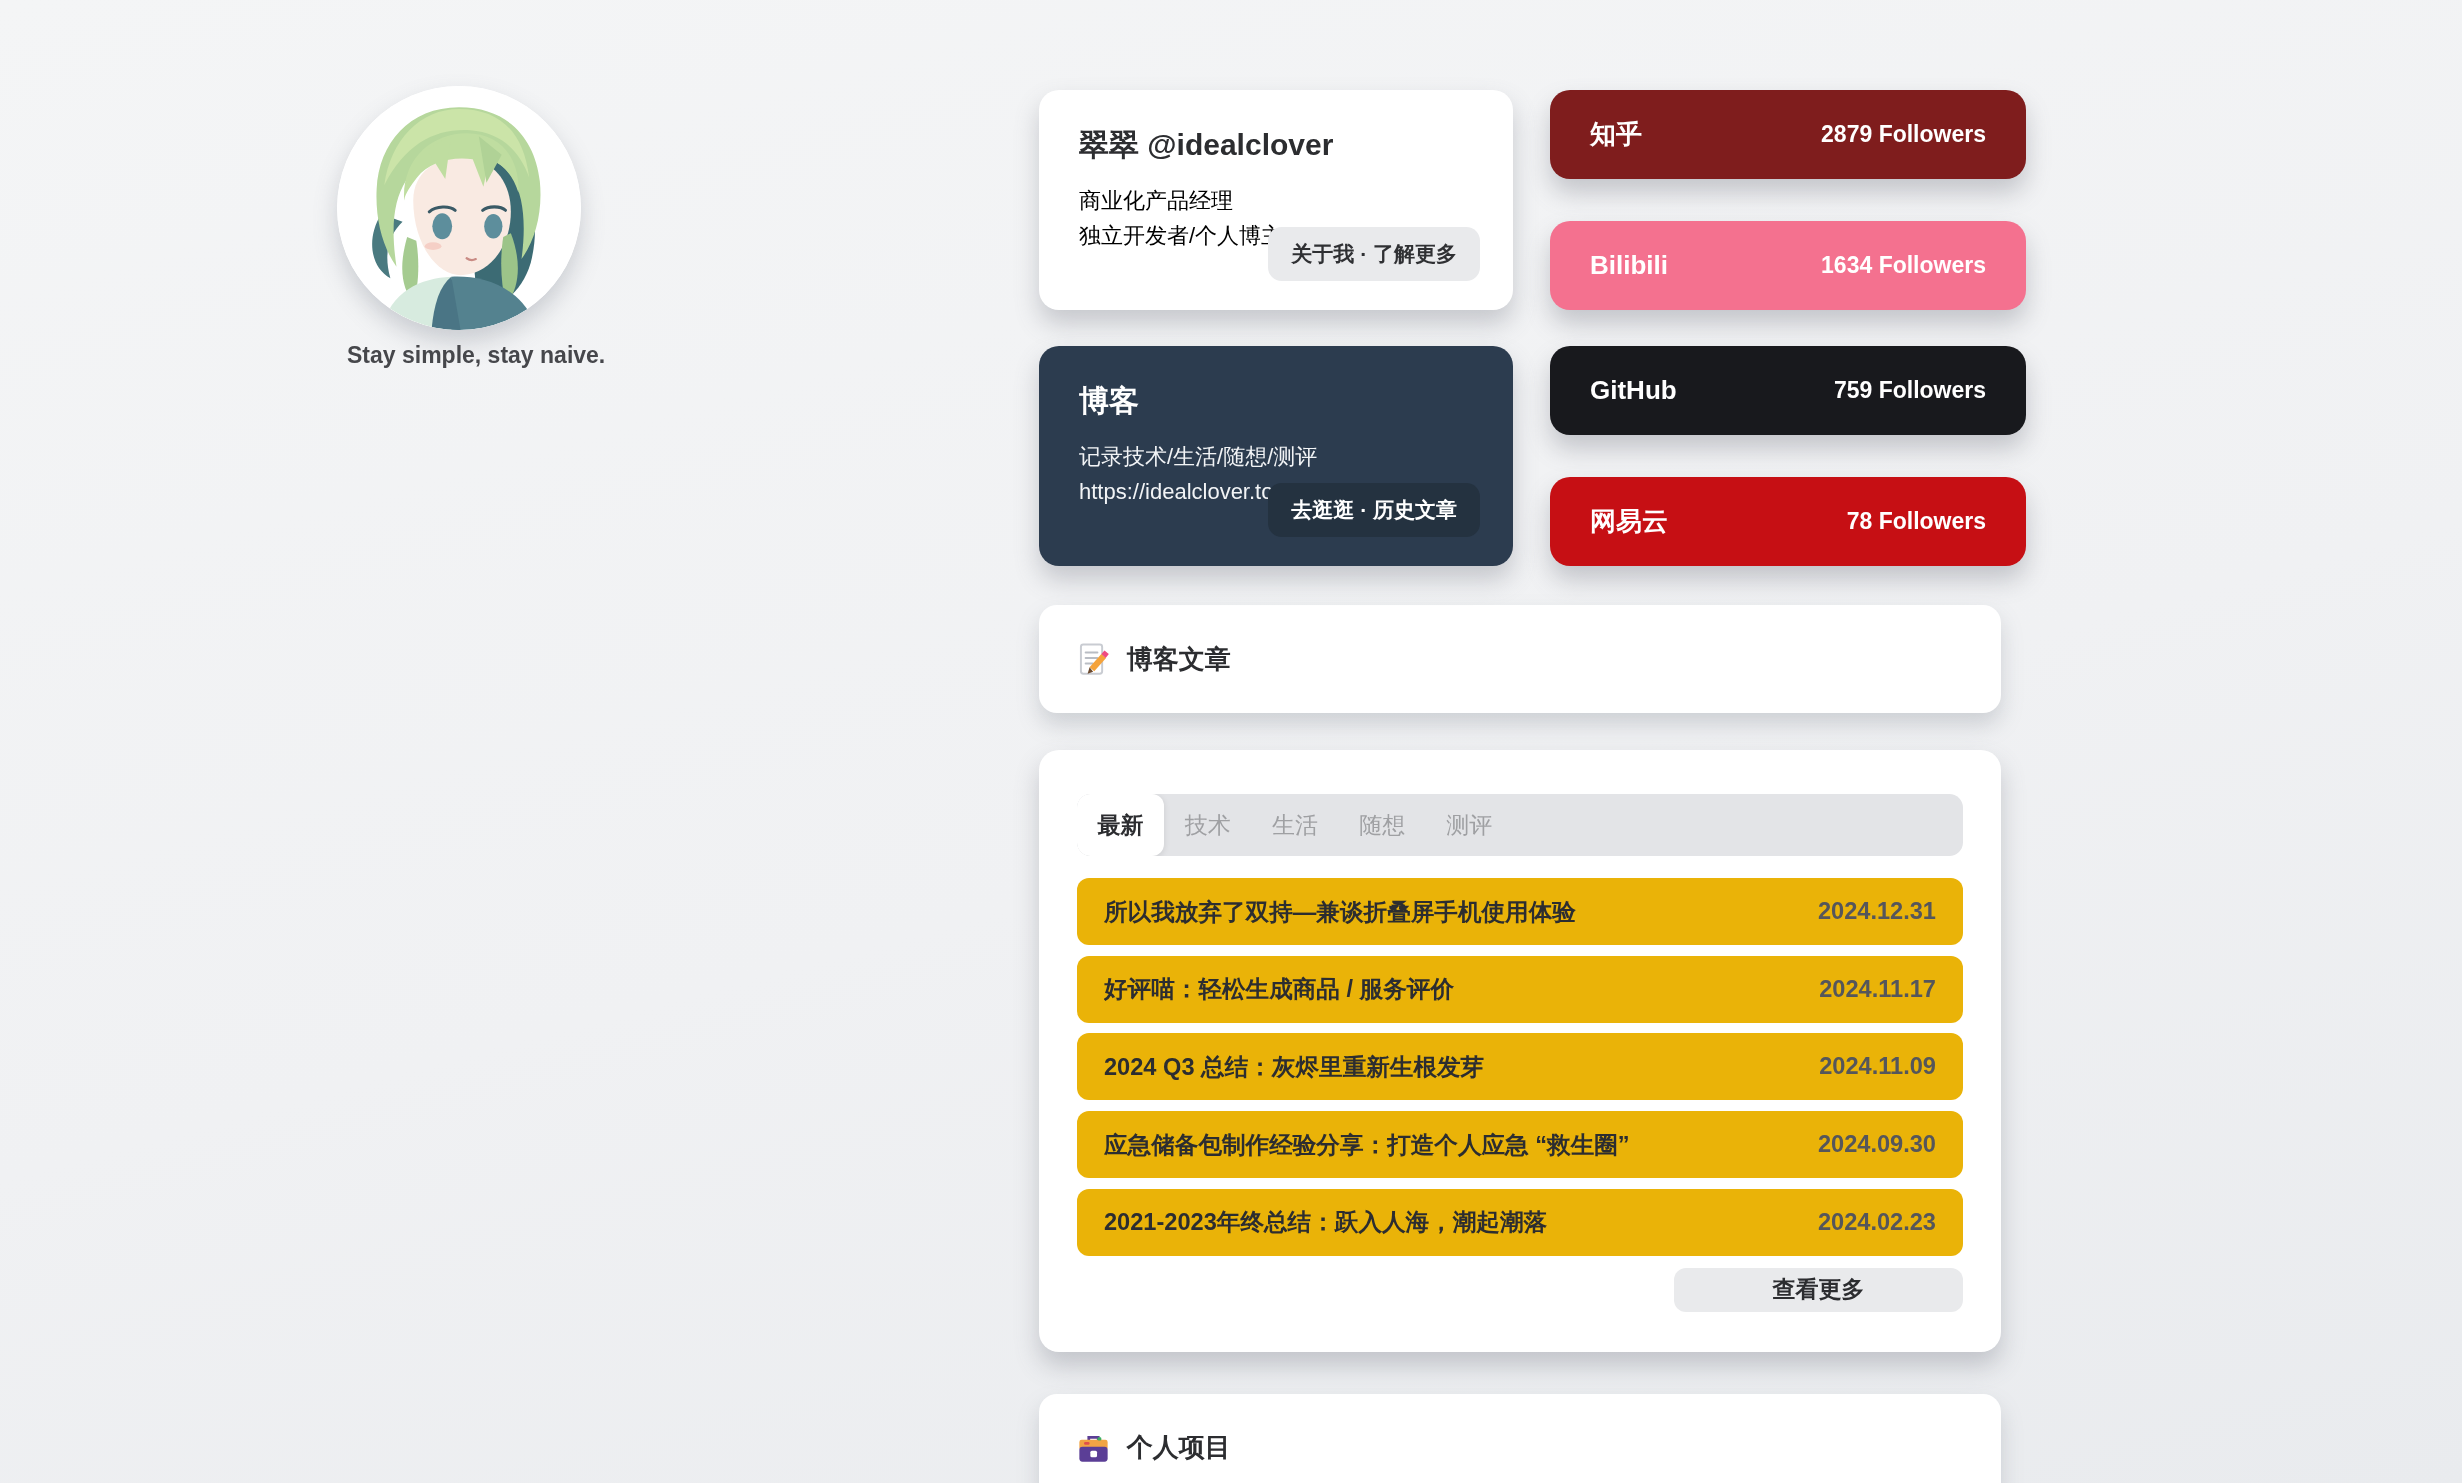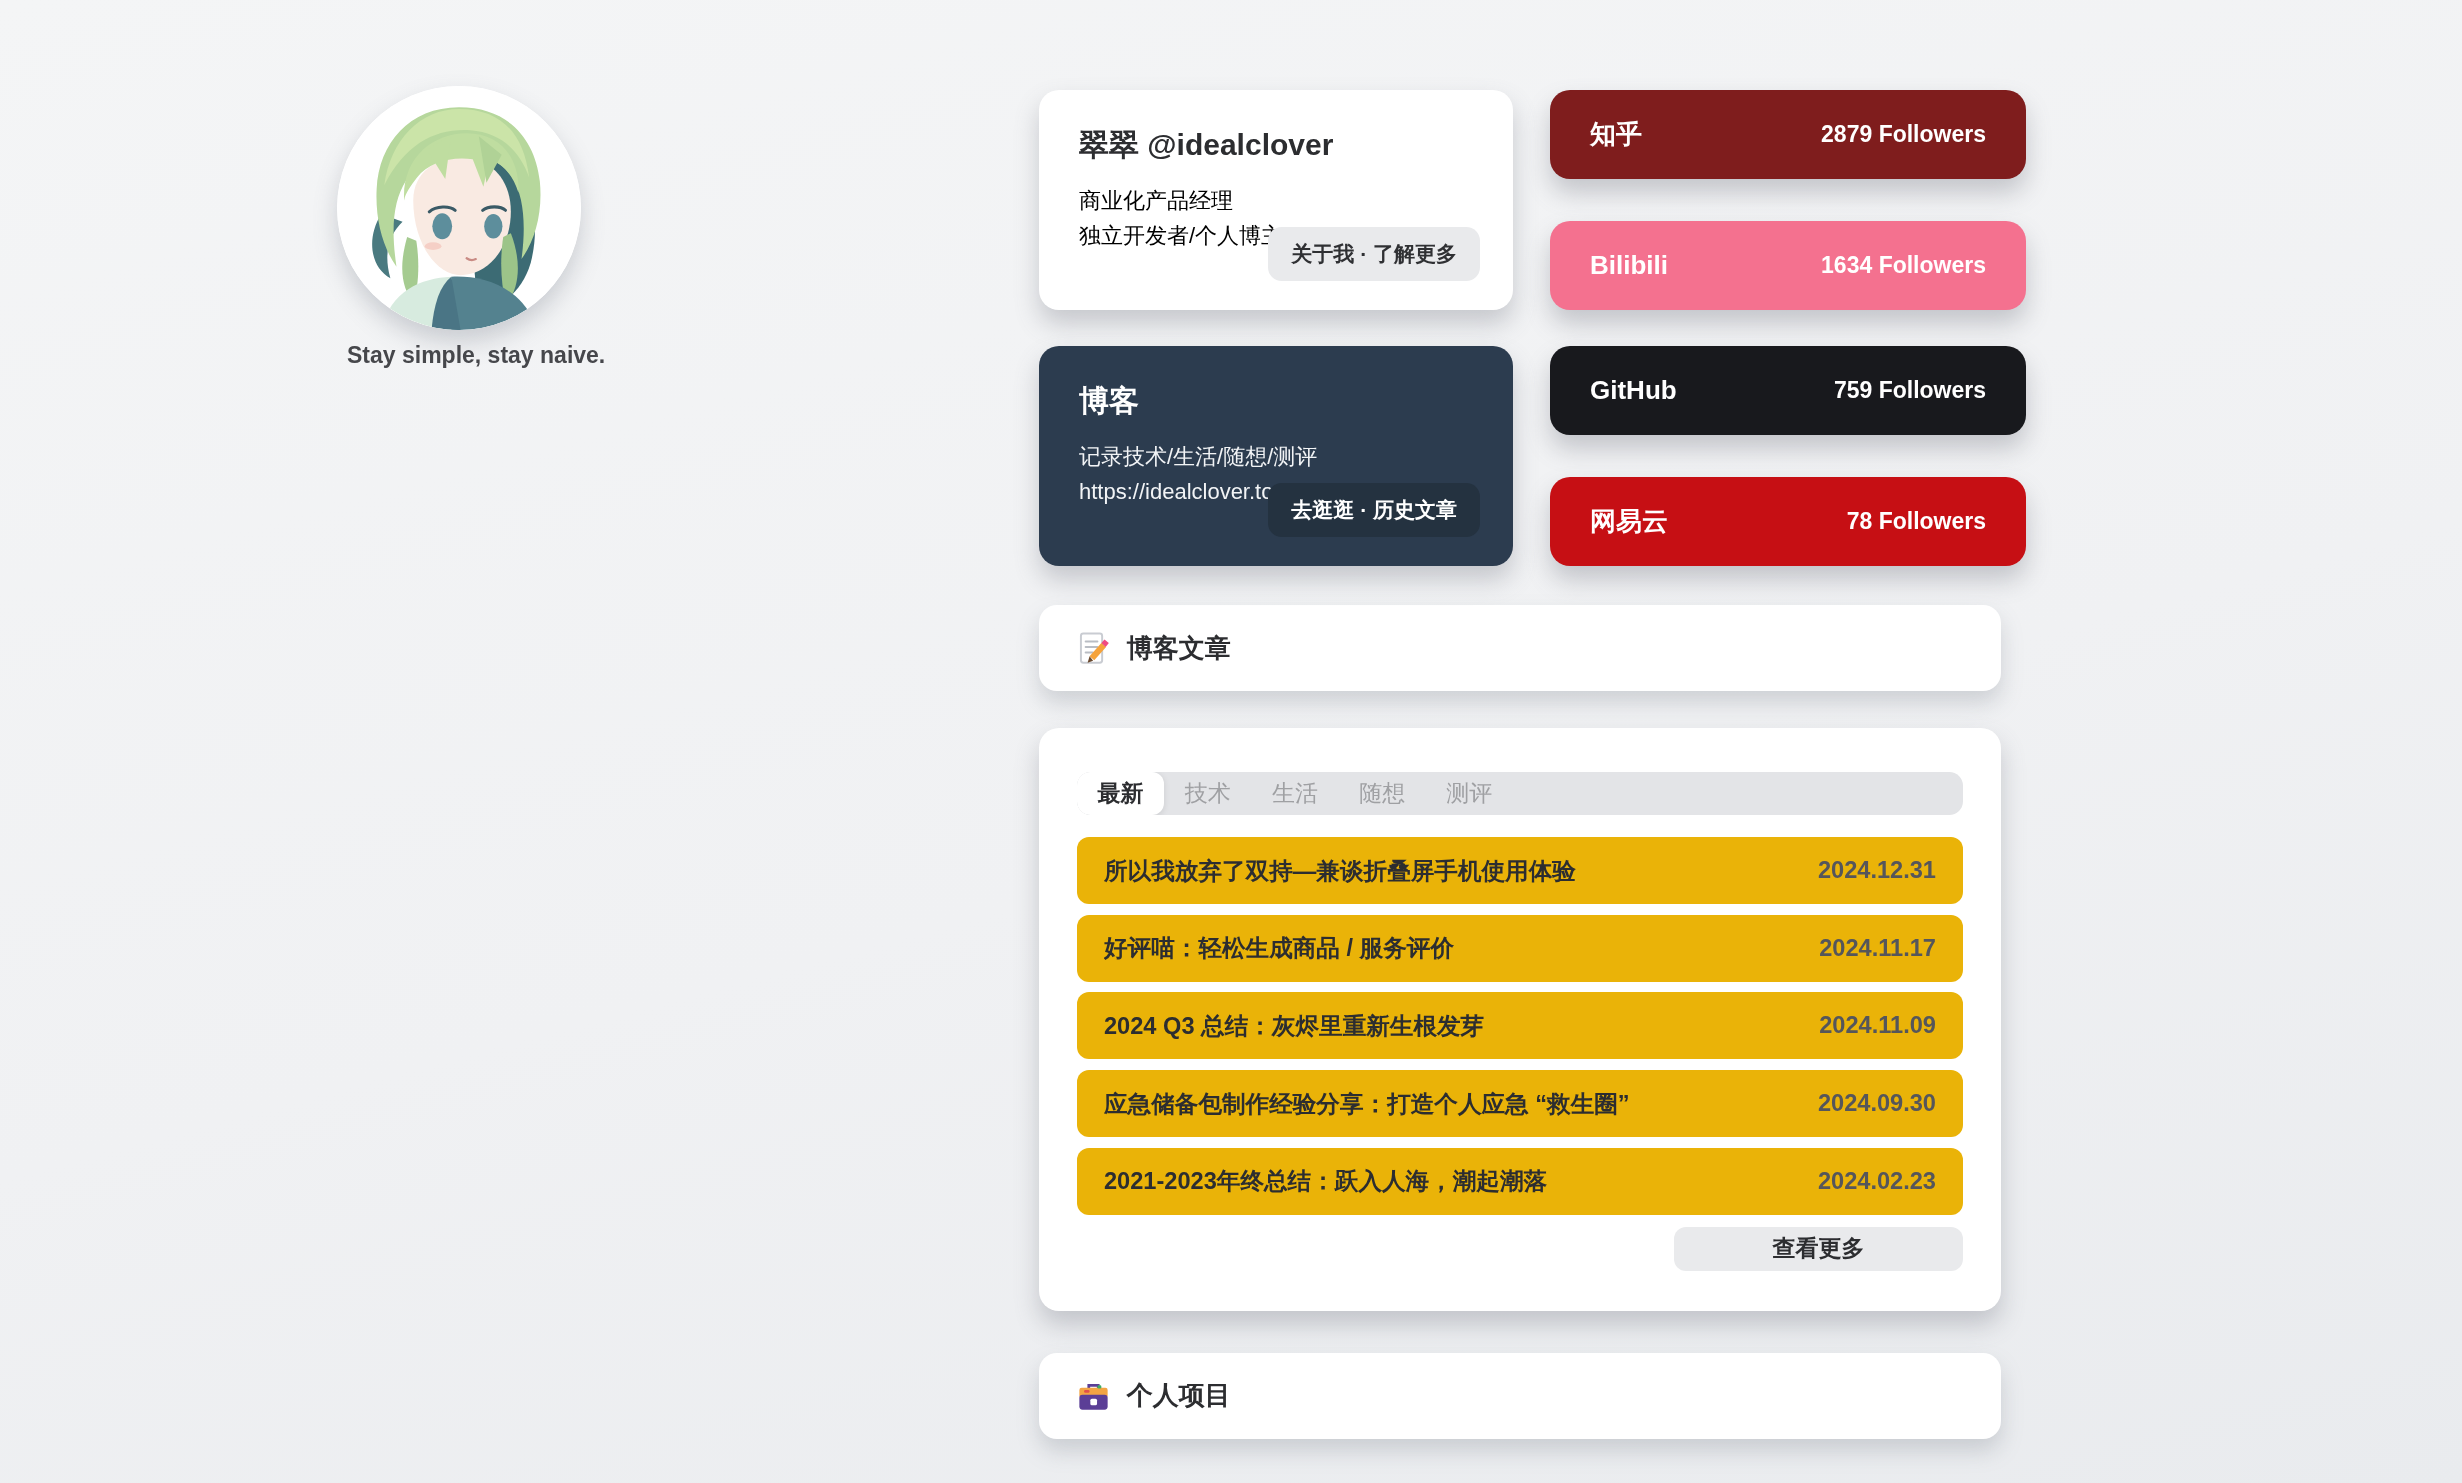--- a/index.html
+++ b/index.html
@@ -56,33 +56,33 @@
     height:89px; border-radius:20px;
     display:flex; align-items:center; justify-content:space-between;
     padding:0 40px; cursor:pointer;
     box-shadow:0 13.7px 24px rgba(99,104,115,.32);
     color:#ffffff;
   }
   .social-name { font-size:26px; font-weight:bold; }
   .social-followers { font-size:23px; font-weight:600; }
 
   .section-bar {
-    height:86px; border-radius:18px; background:#ffffff;
+    height:108px; border-radius:18px; background:#ffffff;
     box-shadow:0 12px 21px rgba(120,126,138,.28);
     display:flex; align-items:center; gap:16.7px; padding:0 38px;
   }
   .bar-blog { margin-bottom:37px; }
   .bar-projects { margin-top:42px; }
   .section-bar .icon { width:33px; height:33px; flex:0 0 33px; }
   .section-title { font-size:26px; font-weight:bold; color:#2c2d30; }
 
   
   .posts-panel { padding:44px 38px 40px; }
   .tabbar {
-    height:43px; border-radius:13.7px; background:#e3e4e7;
+    height:62px; border-radius:13.7px; background:#e3e4e7;
     display:flex; align-items:stretch; margin-bottom:22px; overflow:hidden;
   }
   .tab {
     display:flex; align-items:center; justify-content:center;
     padding:0 20.6px; font-size:23px; font-weight:500; color:#9fa0a3; cursor:pointer;
   }
   .tab.active {
     background:#ffffff; border-radius:12px; color:#2c2d30; font-weight:bold;
     box-shadow:0 1.5px 6px rgba(0,0,0,.10);
   }

